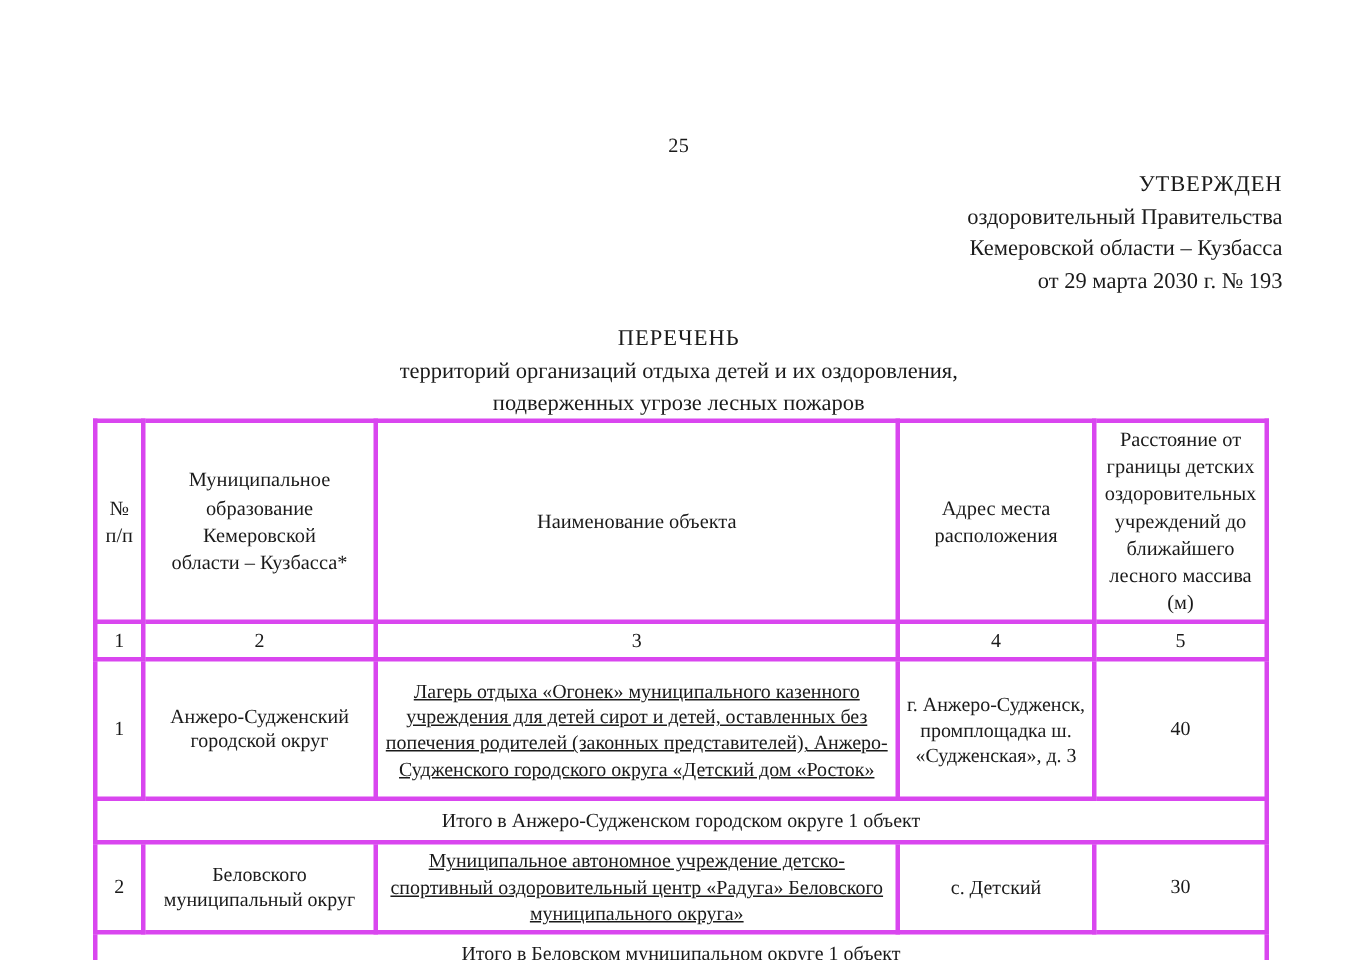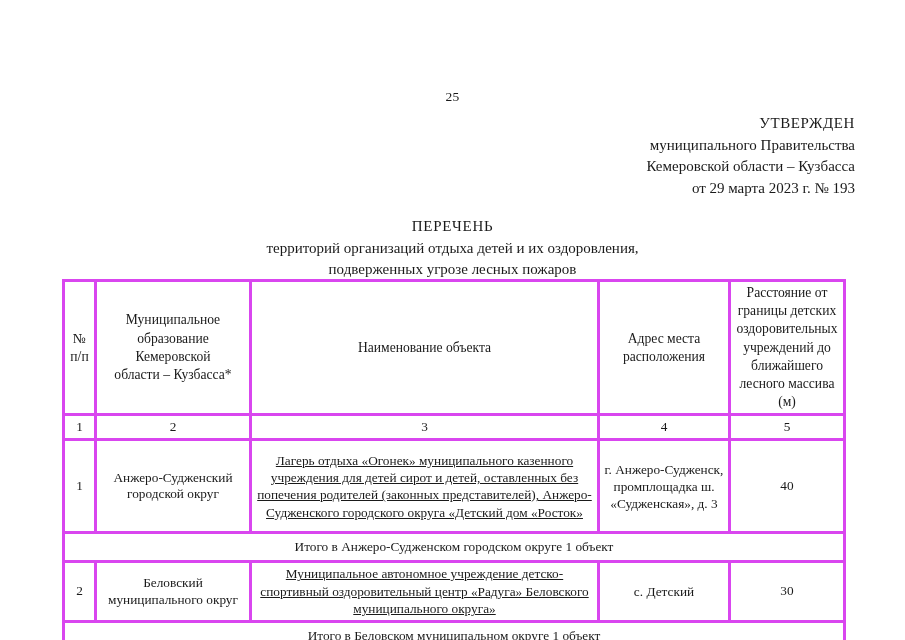--- a/index.html
+++ b/index.html
@@ -123,23 +123,23 @@
 </style>
 </head>
 <body>
 
 <div class="page">
 
   <div class="page-number">25</div>
 
   <div class="approval-block">
     <div class="approved-word">УТВЕРЖДЕН</div>
-    <div>муниципального Правительства</div>
+    <div>оздоровительный Правительства</div>
     <div>Кемеровской области – Кузбасса</div>
-    <div>от 29 марта 2023 г. № 193</div>
+    <div>от 29 марта 2030 г. № 193</div>
   </div>
 
   <div class="doc-title-block">
     <div class="title-main">ПЕРЕЧЕНЬ</div>
     <div>территорий организаций отдыха детей и их оздоровления,</div>
     <div>подверженных угрозе лесных пожаров</div>
   </div>
 
   <table class="perechen">
     <colgroup>
@@ -190,21 +190,21 @@
         <td>Анжеро-Судженский городской округ</td>
         <td class="cell-obj">Лагерь отдыха «Огонек» муниципального казенного учреждения для детей сирот и детей, оставленных без попечения родителей (законных представителей), Анжеро-Судженского городского округа «Детский дом «Росток»</td>
         <td class="cell-addr">г. Анжеро-Судженск, промплощадка ш. «Судженская», д. 3</td>
         <td>40</td>
       </tr>
       <tr class="total-row">
         <td colspan="5">Итого в Анжеро-Судженском городском округе 1 объект</td>
       </tr>
       <tr class="data-row-2">
         <td>2</td>
-        <td>Беловский муниципального округ</td>
+        <td>Беловского муниципальный округ</td>
         <td class="cell-obj">Муниципальное автономное учреждение детско-спортивный оздоровительный центр «Радуга» Беловского муниципального округа»</td>
         <td class="cell-addr">с. Детский</td>
         <td>30</td>
       </tr>
       <tr class="total-row bottom-edge">
         <td colspan="5">Итого в Беловском муниципальном округе 1 объект</td>
       </tr>
     </tbody>
   </table>
 

